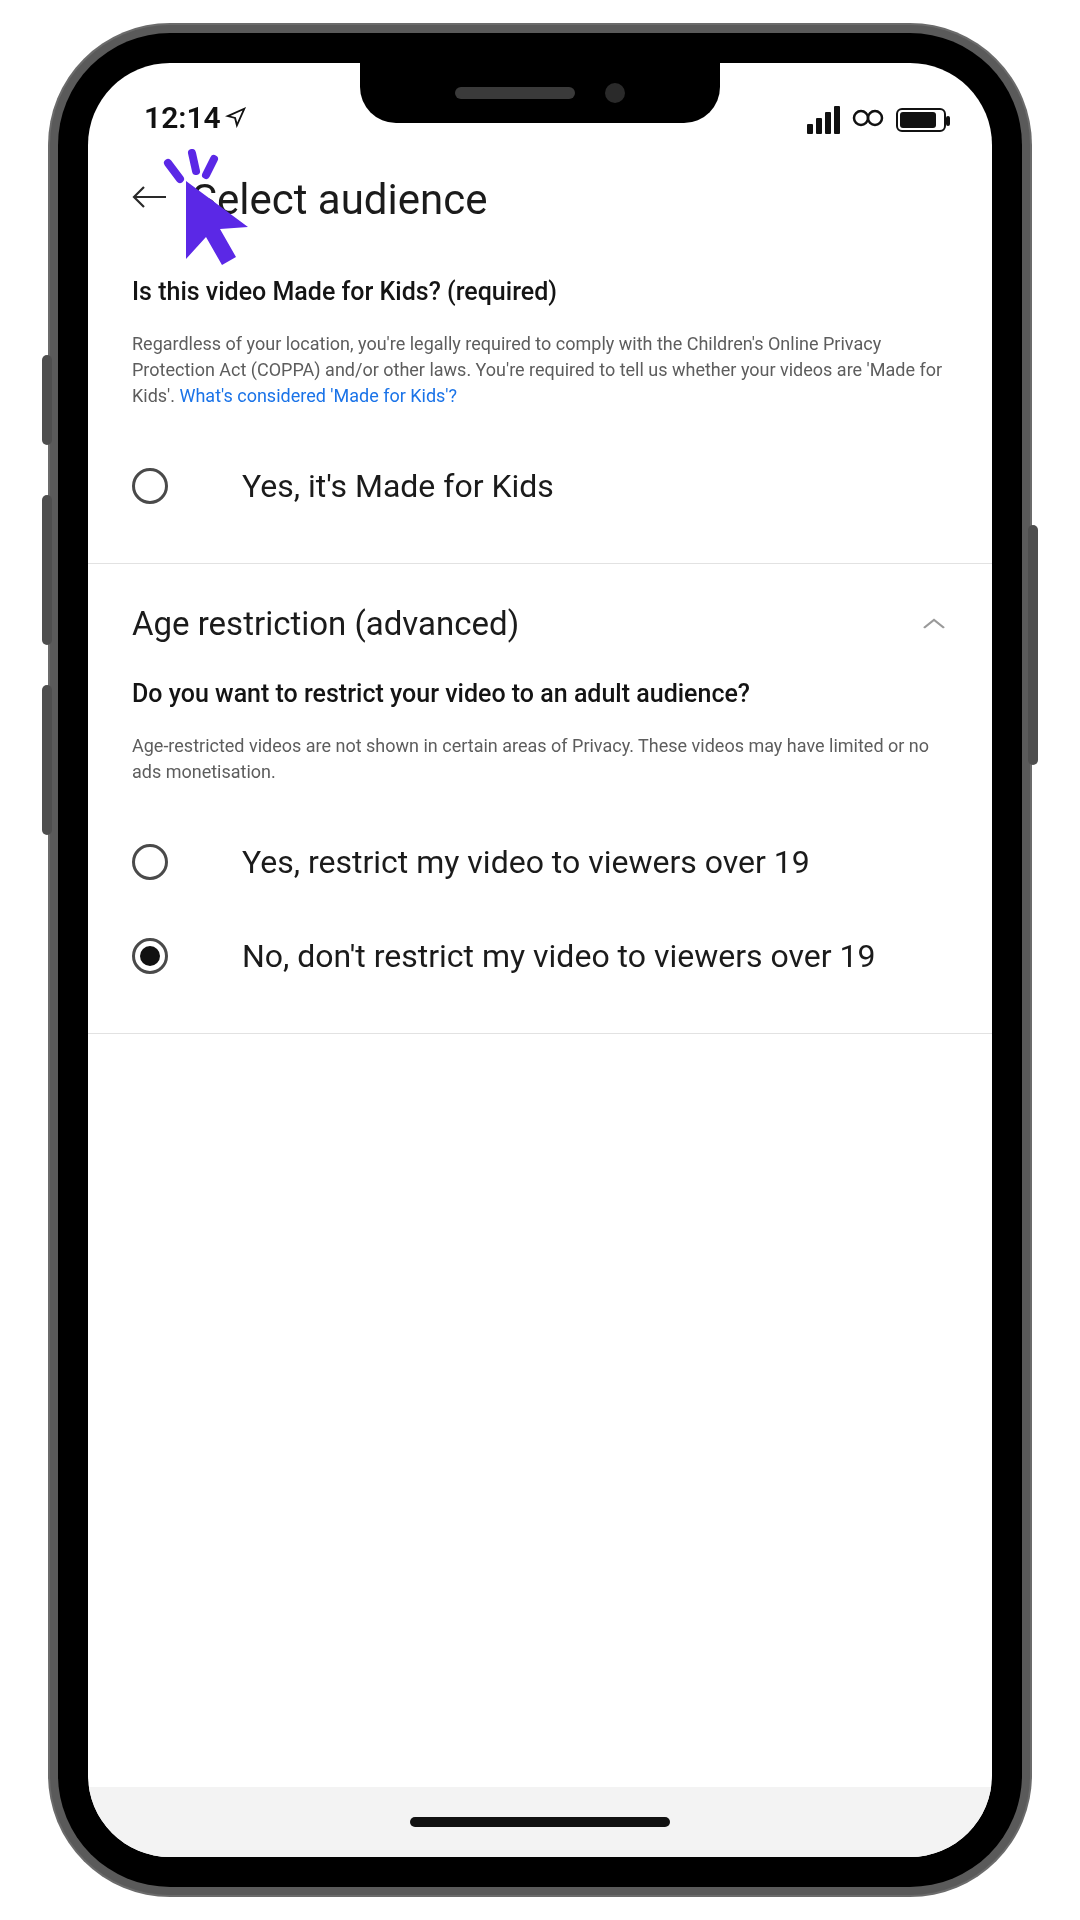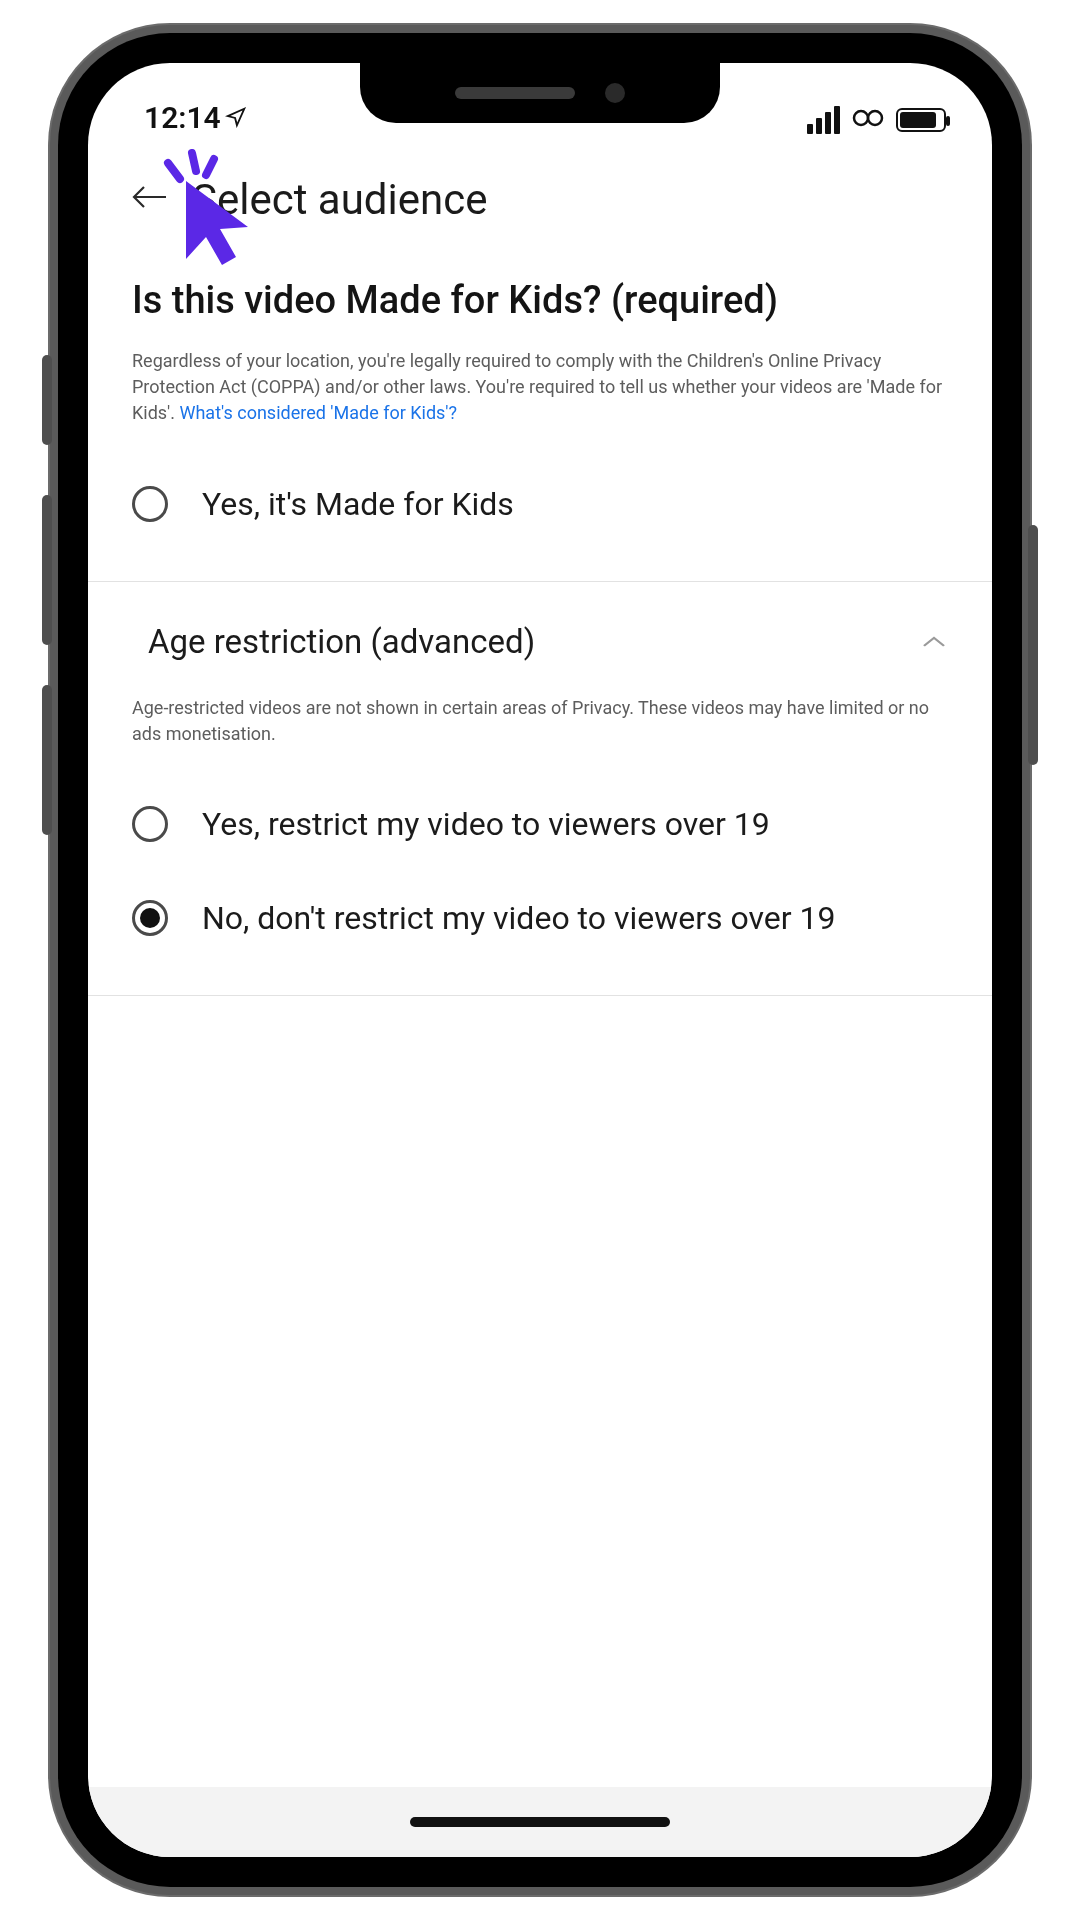--- a/index.html
+++ b/index.html
@@ -87,42 +87,42 @@
     position:relative; z-index:3;
   }
   .page-title {
     font-size:42px; font-weight:400; color:#1b1b1b;
   }
   .cursor-overlay {
     position:absolute; left:56px; top:6px; z-index:4; pointer-events:none;
   }
   .content { flex:1; overflow:hidden; }
   .section { padding:38px 44px 20px 44px; }
-  .q-heading { font-size:38px; font-weight:500; color:#141414; margin-bottom:22px; line-height:1.35; }
+  .q-heading { font-size:25px; font-weight:500; color:#141414; margin-bottom:22px; line-height:1.35; }
   .helper { font-size:18px; color:#5d5d5d; line-height:1.45; }
   .helper a { color:#1a73e8; text-decoration:none; }
   .options { padding:10px 44px 30px 44px; }
   .radio-row {
     display:flex; align-items:center; gap:34px;
     padding:28px 0;
     cursor:pointer;
   }
   .radio {
     width:36px; height:36px; border:3px solid #4a4a4a; border-radius:50%;
     display:flex; align-items:center; justify-content:center; flex-shrink:0;
   }
   .radio.selected .dot { width:20px; height:20px; background:#111; border-radius:50%; }
-  .radio-label { font-size:32px; color:#1b1b1b; }
+  .radio-label { font-size:32px; color:#1b1b1b;margin-left:40px; }
   .divider { height:1px; background:#e2e2e2; margin:0 0; }
   .expand-row {
     display:flex; align-items:center; justify-content:space-between;
     padding:40px 44px 10px 44px;
     cursor:pointer;
   }
-  .expand-title { font-size:33px; color:#1b1b1b;margin-left:16px; }
+  .expand-title { font-size:33px; color:#1b1b1b; }
   .chevron { color:#9a9a9a; font-size:28px; transform:scaleY(0.8);}
   .bottom-bar {
     height:70px; background:#f3f3f3;
     display:flex; align-items:center; justify-content:center;
   }
   .home-ind{ width:260px; height:10px; background:#111; border-radius:8px; }
 </style>
 </head>
 <body>
 
@@ -211,20 +211,21 @@
         <div class="expand-row">
           <span class="expand-title">Age restriction (advanced)</span>
           <span class="chevron">
             <svg width="28" height="18" viewBox="0 0 28 18" fill="none" stroke="#9a9a9a" stroke-width="2.5">
               <polyline points="4,14 14,4 24,14"></polyline>
             </svg>
           </span>
         </div>
 
         <div class="section" style="padding-top:24px">
+          <div class="q-heading">Do you want to restrict your video to an adult audience?</div>
           <div class="helper">Age-restricted videos are not shown in certain areas of Privacy. These videos may have limited or no ads monetisation.</div>
         </div>
 
         <div class="options">
           <div class="radio-row">
             <span class="radio">
                 <span class="dot"></span>
               </span>
             <span class="radio-label">Yes, restrict my video to viewers over 19</span>
           </div>

